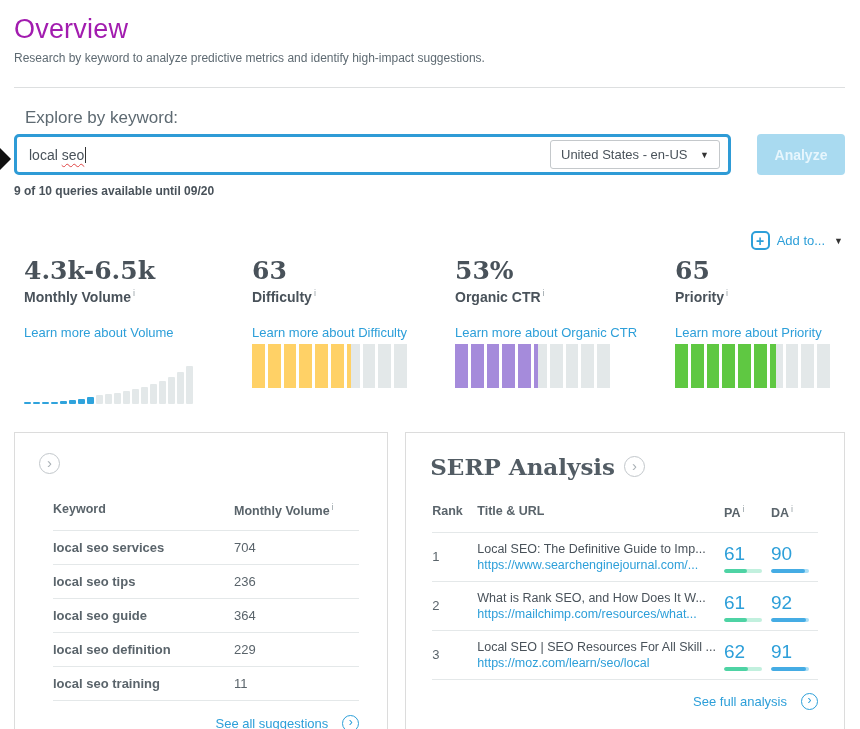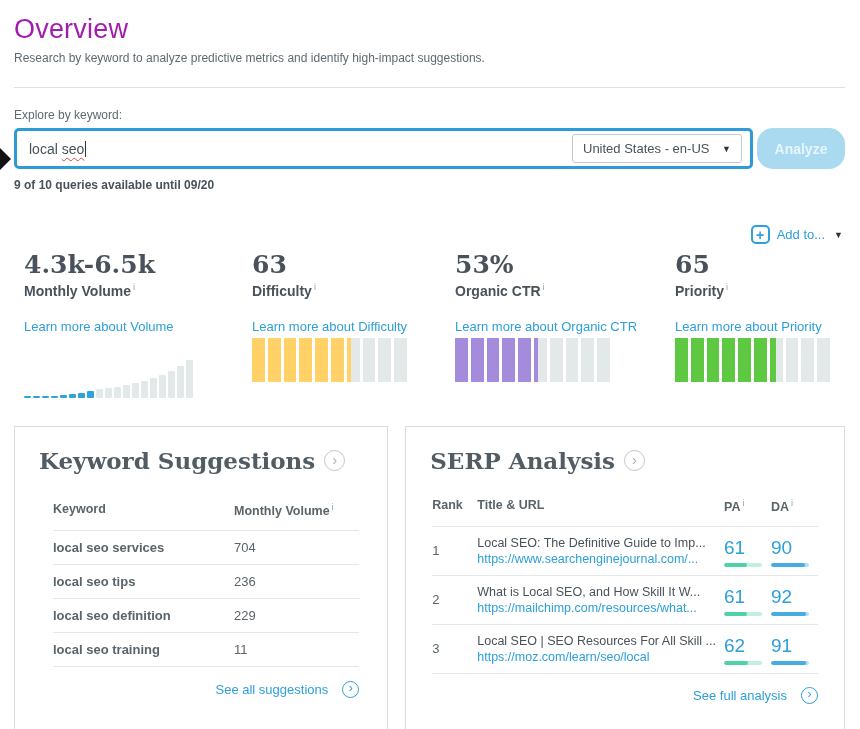--- a/index.html
+++ b/index.html
@@ -5,29 +5,29 @@
   * { margin:0; padding:0; box-sizing:border-box; }
   html,body { width:860px; height:729px; background:#fff; font-family:"Liberation Sans", sans-serif; color:#49525A; overflow:hidden; }
   .page { position:relative; width:860px; height:729px; padding:14px 15px 0 14px; }
 
   
   .page-title { font-size:27px; font-weight:400; color:#a21caf; letter-spacing:.2px; }
   .page-subtitle { font-size:12px; color:#5E6A72; margin-top:6px; }
   .divider { border:none; border-top:1px solid #DDDFE0; margin:22px 0 0 0; }
 
   
-  .search-label { font-size:12px; color:#5E6A72; margin-top:20px; }
+  .search-label { font-size:17px; color:#5E6A72; margin-top:20px;margin-left:11px; }
   .search-row { display:flex; align-items:stretch; margin-top:6px; }
   .search-box { flex:1; display:flex; align-items:center; border:3px solid #2E9BD6; border-radius:5px; background:#fff; height:41px; padding:0 6px 0 12px; }
   .keyword-input { flex:1; font-size:14px; color:#49525A; display:flex; align-items:center; }
   .misspelled { text-decoration:underline; text-decoration-style:wavy; text-decoration-color:#E04343; text-decoration-thickness:1px; text-underline-offset:3px; }
   .caret-bar { display:inline-block; width:1px; height:16px; background:#333; margin-left:1px; }
   .locale-select { display:flex; align-items:center; justify-content:space-between; width:170px; height:29px; border:1px solid #C4C8CB; border-radius:3px; background:#fff; font-size:13px; color:#49525A; padding:0 10px; margin-right:2px; }
   .locale-caret { font-size:9px; color:#333; }
-  .analyze-btn { width:88px; height:41px; margin-left:4px; background:#A9DAF0; border:none; border-radius:16px; color:#E7F6FD; font-size:14px; font-weight:700; font-family:"Liberation Sans", sans-serif; }
+  .analyze-btn { width:88px; height:41px; margin-left:26px; background:#A9DAF0; border:none; border-radius:4px; color:#E7F6FD; font-size:14px; font-weight:700; font-family:"Liberation Sans", sans-serif; }
   .quota { font-size:12px; font-weight:700; color:#49525A; margin-top:9px; }
   .cursor-arrow { position:absolute; left:0; top:148px; width:0; height:0; border-top:11px solid transparent; border-bottom:11px solid transparent; border-left:11px solid #111; }
 
   
   .addto-row { display:flex; justify-content:flex-end; align-items:center; margin-top:33px; padding-right:2px; }
   .addto-btn { display:flex; align-items:center; gap:7px; font-size:13px; color:#2D9FD9; }
   .plus-box { display:flex; align-items:center; justify-content:center; width:19px; height:19px; border:2px solid #2D9FD9; border-radius:5px; color:#2D9FD9; font-size:14px; font-weight:700; line-height:1; }
   .addto-caret { font-size:9px; color:#333; margin-left:2px; }
 
   
@@ -191,36 +191,39 @@
           <div class="seg-cell" style="background: rgb(227, 232, 233);"></div>
           <div class="seg-cell" style="background: rgb(227, 232, 233);"></div>
         </div>
     </div>
   </div>
 
   <div class="panels">
 
     <div class="panel panel-left">
       <div class="panel-title-row">
-        <span class="panel-title">Keyword Suggestions</span>
         <span class="circle-arrow">›</span>
       </div>
       <div class="kw-table">
         <div class="kw-header">
           <span class="kw-col-k th">Keyword</span>
           <span class="th"><span>Monthly Volume</span><sup>i</sup></span>
         </div>
         <div>
             <div class="kw-row">
               <span class="kw-keyword">local seo services</span>
               <span class="kw-volume">704</span>
             </div>
             <div class="kw-row">
               <span class="kw-keyword">local seo tips</span>
               <span class="kw-volume">236</span>
+            </div>
+            <div class="kw-row">
+              <span class="kw-keyword">local seo guide</span>
+              <span class="kw-volume">364</span>
             </div>
             <div class="kw-row">
               <span class="kw-keyword">local seo definition</span>
               <span class="kw-volume">229</span>
             </div>
             <div class="kw-row">
               <span class="kw-keyword">local seo training</span>
               <span class="kw-volume">11</span>
             </div>
           </div>
@@ -261,21 +264,21 @@
               <span class="serp-score">
                 <div class="score-num">90</div>
                 <div class="score-bar" style="background: rgb(172, 223, 246);">
                   <div class="score-fill" style="background: rgb(69, 172, 228); width: 90%;"></div>
                 </div>
               </span>
             </div>
             <div class="serp-row">
               <span class="serp-rank">2</span>
               <span class="serp-tu">
-                <div class="serp-title">What is Local SEO, and How Skill It W...</div>
+                <div class="serp-title">What is Rank SEO, and How Does It W...</div>
                 <div class="serp-url">https://mailchimp.com/resources/what...</div>
               </span>
               <span class="serp-score">
                 <div class="score-num">61</div>
                 <div class="score-bar" style="background: rgb(194, 240, 222);">
                   <div class="score-fill" style="background: rgb(78, 211, 164); width: 61%;"></div>
                 </div>
               </span>
               <span class="serp-score">
                 <div class="score-num">92</div>

